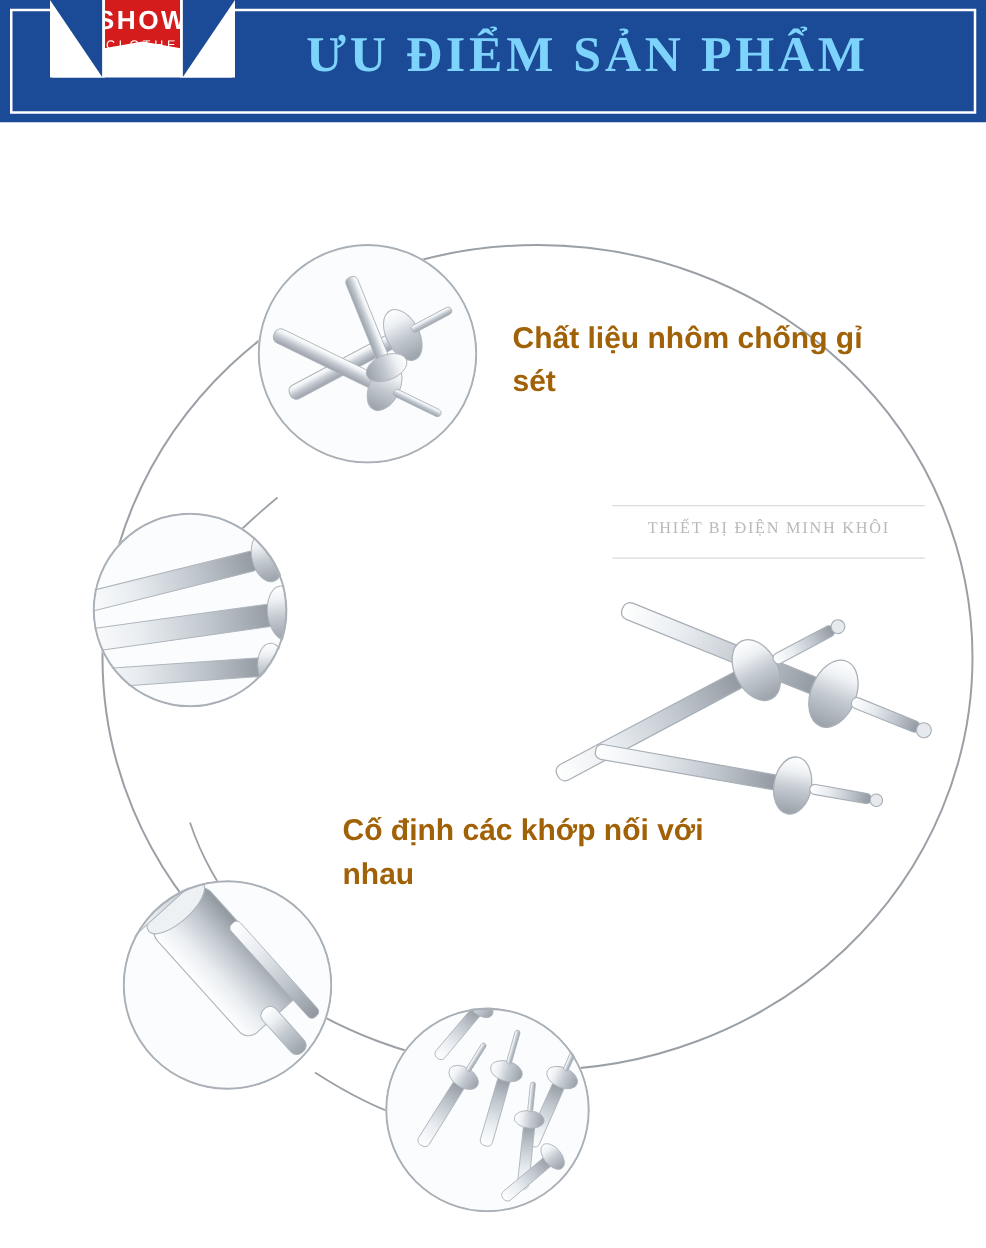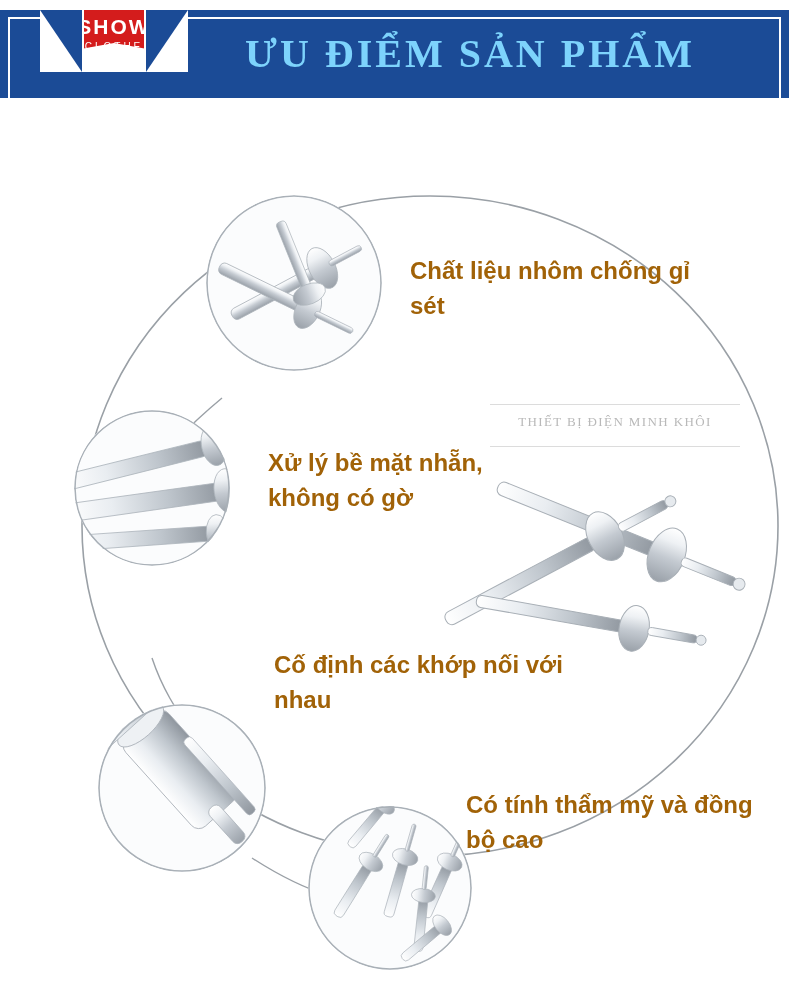--- a/index.html
+++ b/index.html
@@ -19,21 +19,20 @@
   }
 
   
   .header {
     position: absolute;
     left: 0;
     top: 0;
     width: 789px;
     height: 98px;
     background: #1b4b96;
-    margin-top: 10px;
   }
   .header-inner {
     position: absolute;
     left: 8px;
     top: 7px;
     width: 773px;
     height: 84px;
     border: 2px solid #ffffff;
     box-sizing: border-box;
   }
@@ -360,18 +359,16 @@
           <circle cx="128" cy="0" r="5" fill="#e6eaee" stroke="#a8afb6" stroke-width="0.9"></circle>
         </g>
       </g>
     </svg>
 
     <div class="watermark-rule wm-top"></div>
     <div class="watermark">THIẾT BỊ ĐIỆN MINH KHÔI</div>
     <div class="watermark-rule wm-bottom"></div>
 
     <div class="caption cap1">Chất liệu nhôm chống gỉ sét</div>
-    <div class="caption cap2">Xử lý bề mặt nhẵn, không có gờ</div>
     <div class="caption cap3">Cố định các khớp nối với nhau</div>
-    <div class="caption cap4">Có tính thẩm mỹ và đồng bộ cao</div>
 
   </div>
 </div>
 
 </body></html>

